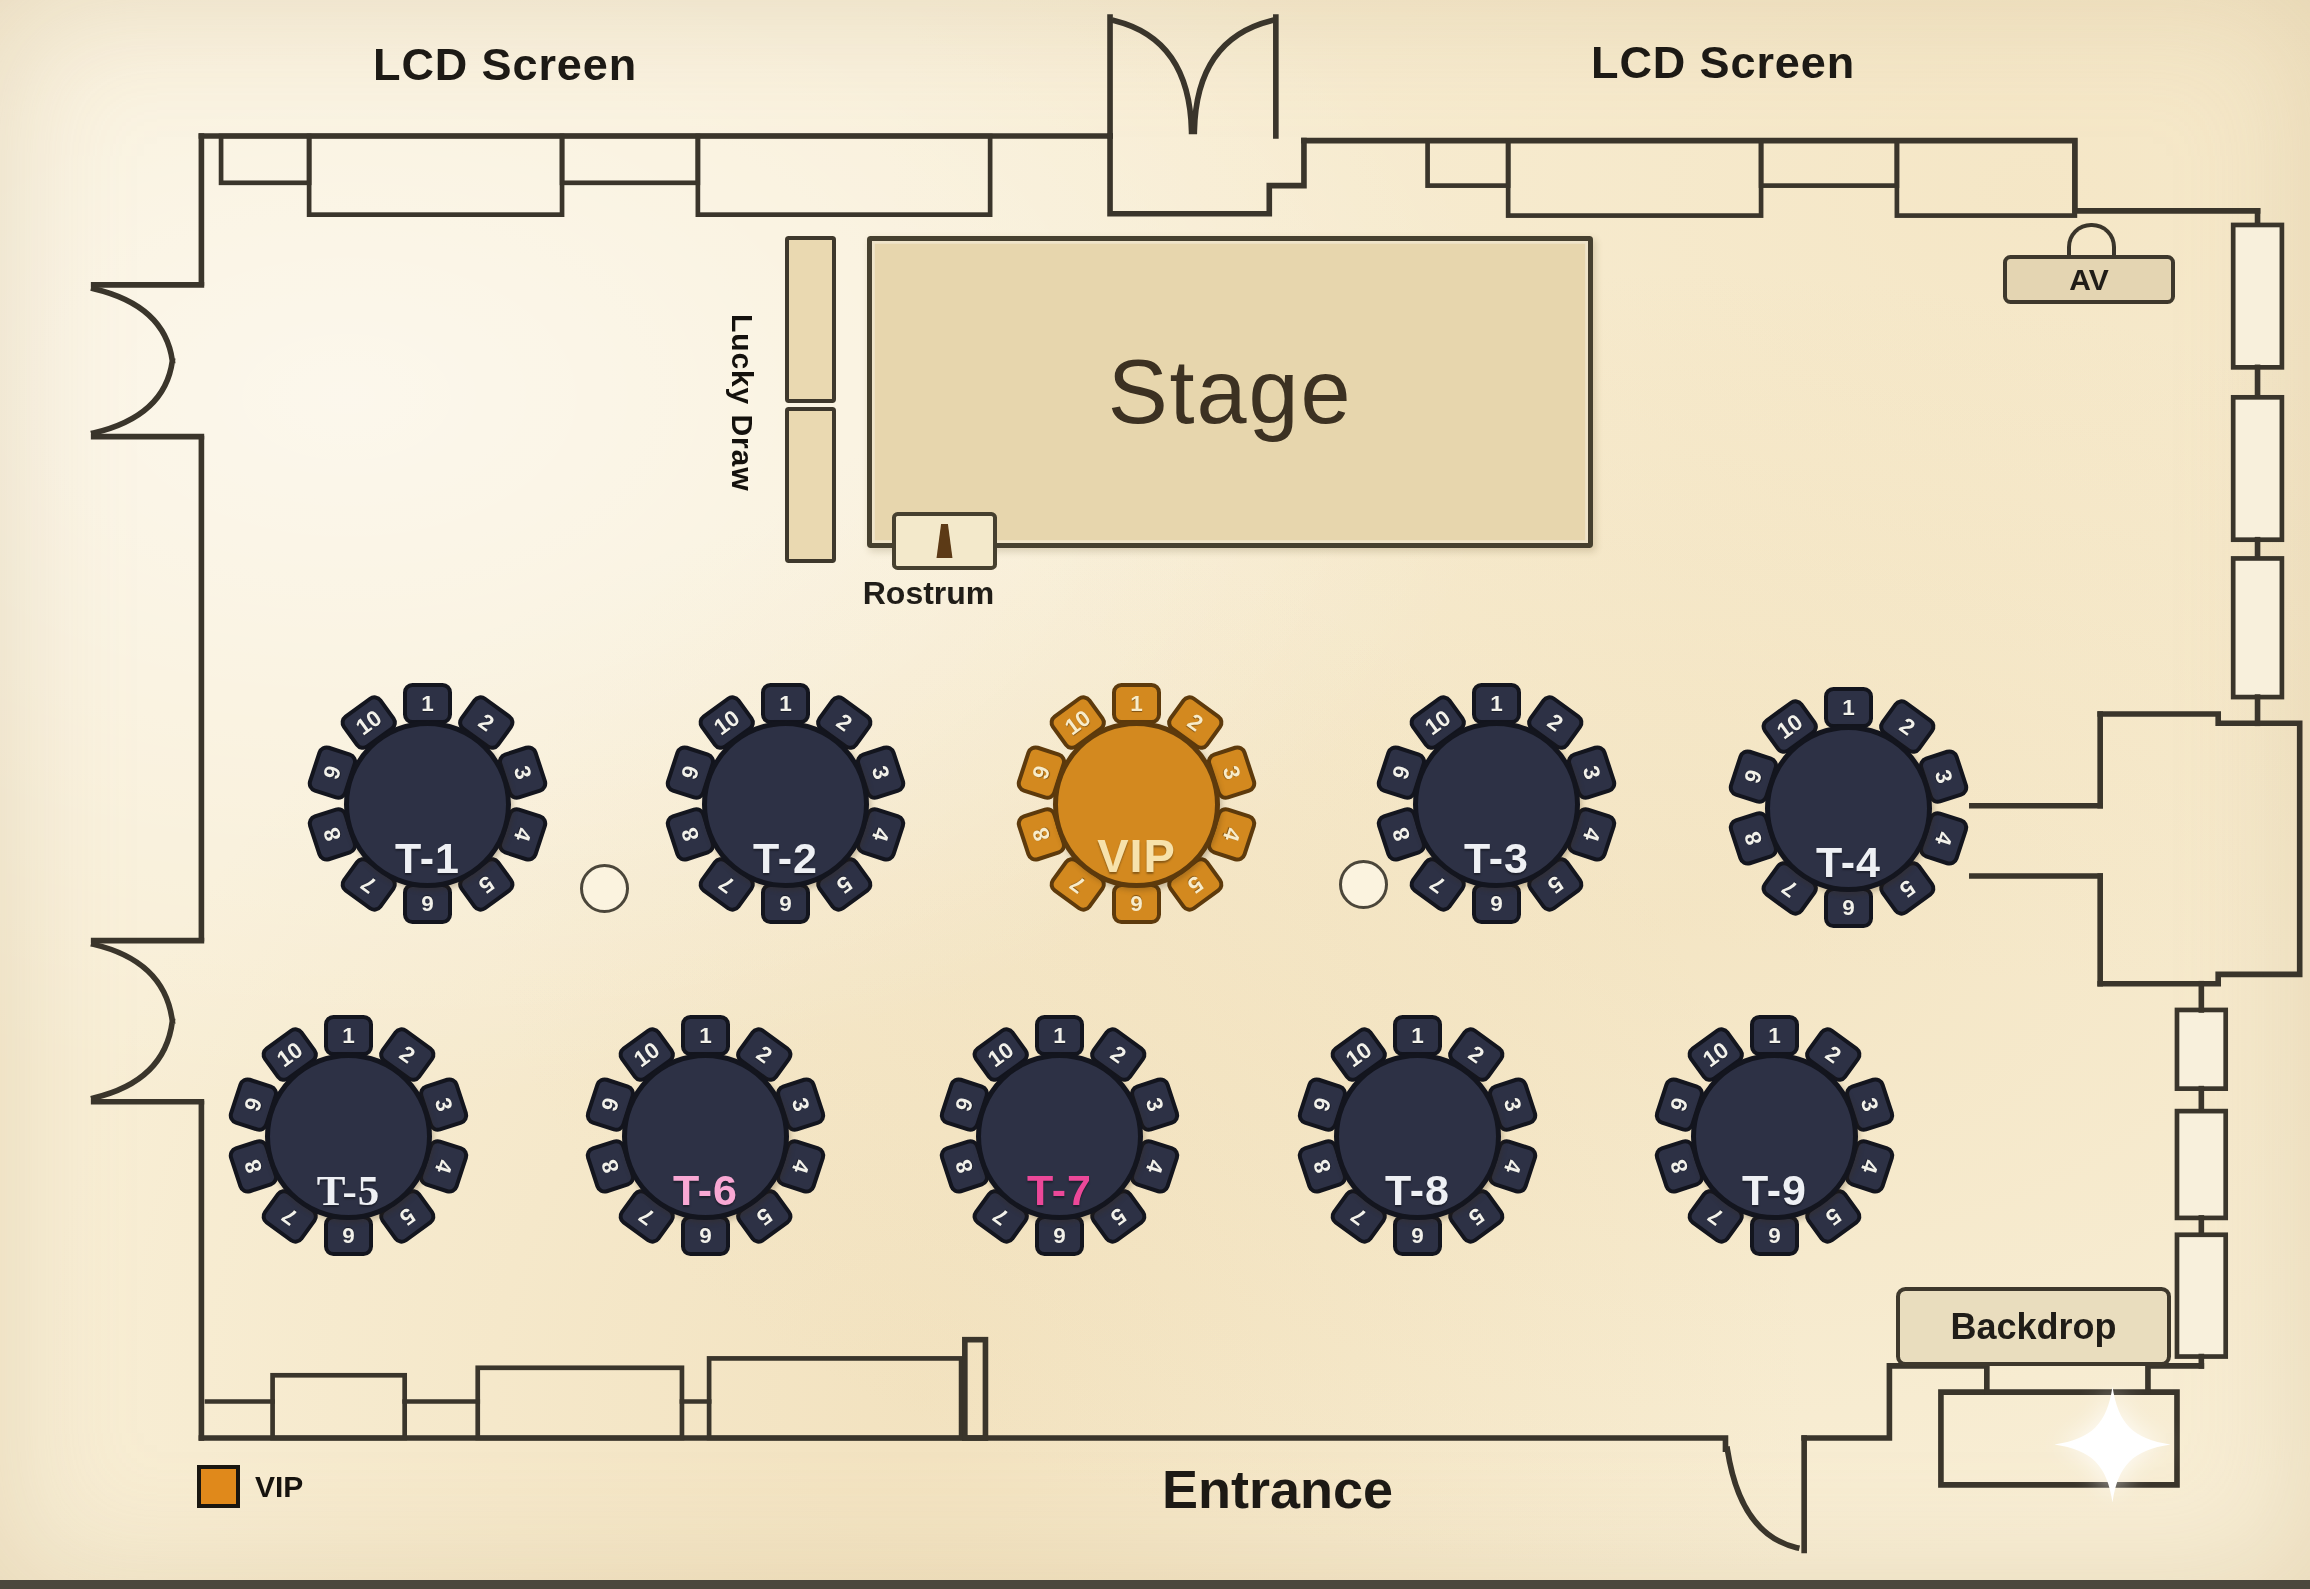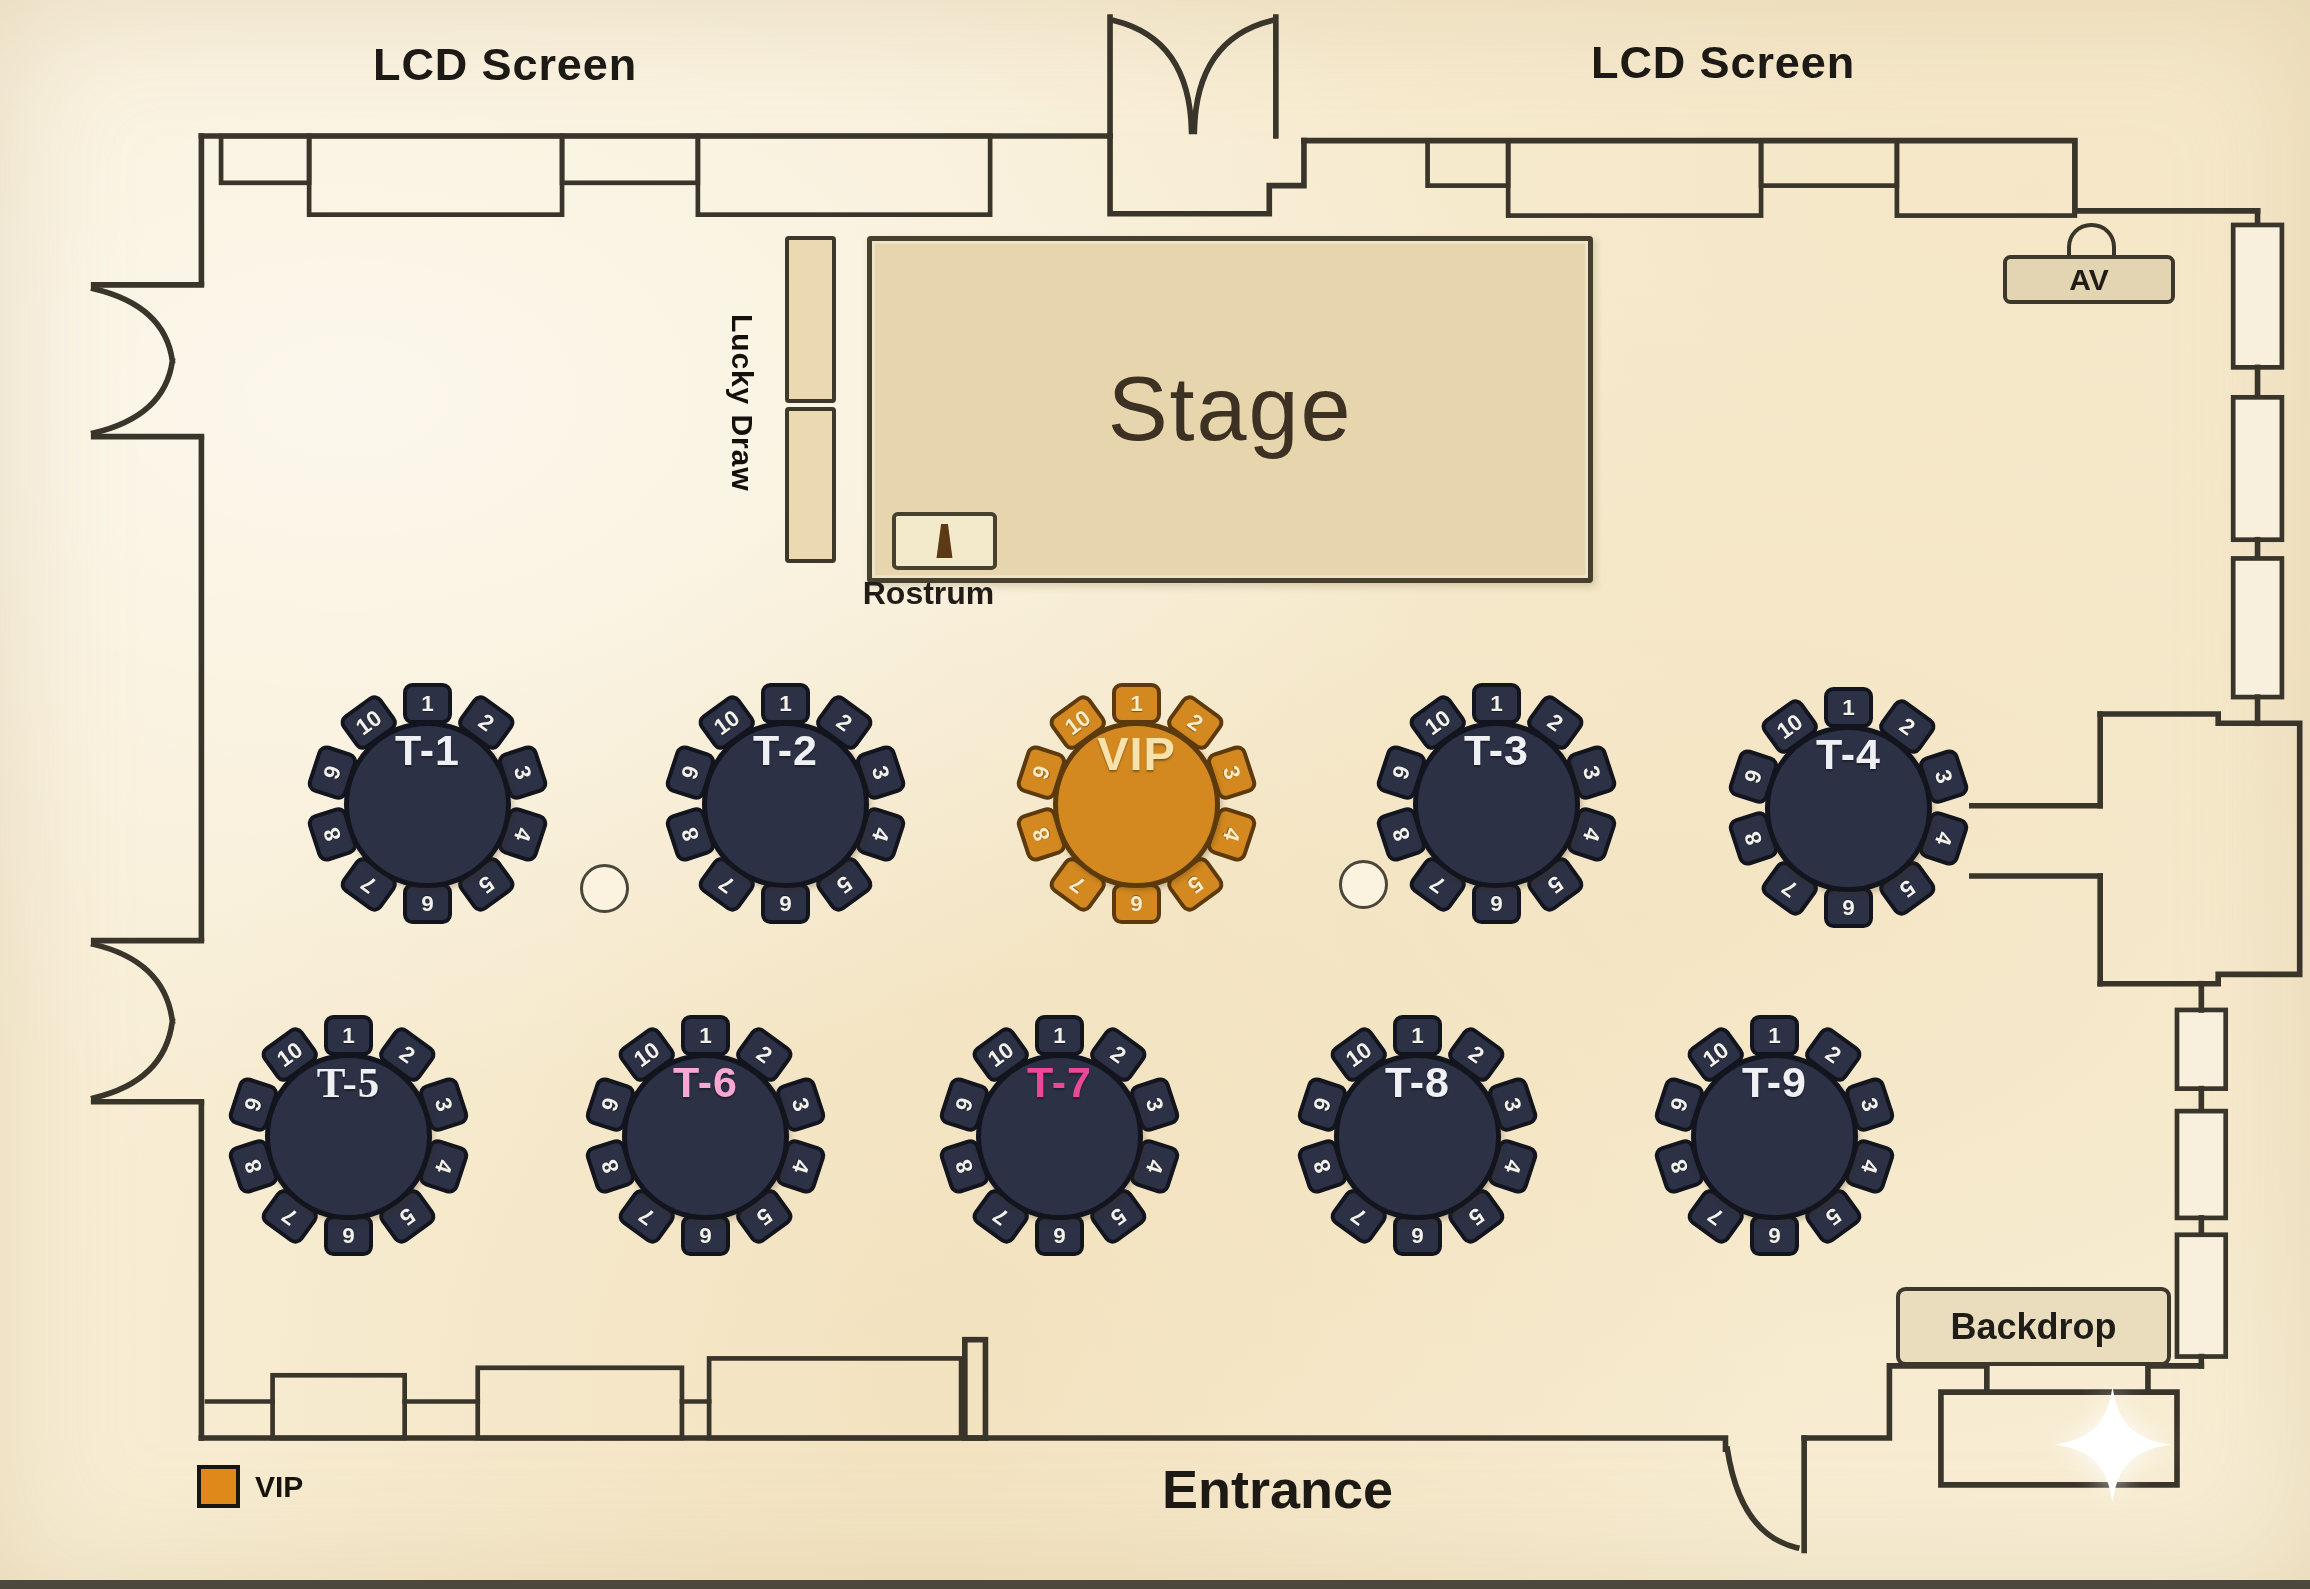--- a/index.html
+++ b/index.html
@@ -15,21 +15,21 @@
       radial-gradient(ellipse at 88% 12%, rgba(236,211,160,0.28), transparent 40%),
       #f8eed5;
     box-shadow: inset 0 0 131px rgba(188,158,108,0.28);
     color:#201d18;
   }
   .abs{position:absolute;}
   svg.layer{position:absolute;left:0;top:0;}
   .big-label{font-weight:600;text-align:left;color:#1d1a15;}
   .lcd-label{font-size:45px;letter-spacing:0.9px;}
   .stage{
-    left:867px;top:236px;width:726px;height:347px;
+    left:867px;top:236px;width:726px;height:312px;
     background:#e7d6ad;border:5.6px solid #46402f;border-radius:3.7px;
     box-shadow: inset 0 0 0 2.8px rgba(255,255,255,0.35), 2.8px 3.7px 7.5px rgba(90,70,30,0.18);
     display:flex;align-items:center;justify-content:center;
     font-size:90px;color:#3c3122;letter-spacing:1.9px;
     box-sizing:border-box;
   }
   .lucky-rect{
     width:51px;background:#ead9b1;border:4.7px solid #3e382c;border-radius:3.7px;box-sizing:border-box;
   }
   .lucky-label{
@@ -62,21 +62,21 @@
   .entrance-label{left:1162px;top:1458px;width:572px;font-size:54px;}
   .pillar{
     width:49px;height:49px;border-radius:50%;
     background:#fbf3df;border:3.7px solid #4b463a;box-sizing:border-box;
   }
   
   .table-slot{position:absolute;width:0;height:0;}
   .table-circle{
     position:absolute;left:-83px;top:-83px;width:167px;height:167px;
     border:5.6px solid;border-radius:50%;box-sizing:border-box;
-    display:flex;align-items:flex-start;justify-content:center;z-index:2;
+    display:flex;align-items:flex-end;justify-content:center;z-index:2;
     box-shadow:1.9px 2.8px 5.6px rgba(60,45,20,0.25);
   }
   .table-label{font-size:43px;font-weight:700;letter-spacing:0.9px;text-shadow:0 1.9px 1.9px rgba(0,0,0,0.35);}
   .table-label.vip{font-size:47px;}
   .seat{
     position:absolute;left:-24px;top:-20.6px;width:49px;height:41px;
     border:4.7px solid;border-radius:9.4px;box-sizing:border-box;
     display:flex;align-items:center;justify-content:center;
     font-size:22.5px;font-weight:700;z-index:1;
     text-shadow:0 0.9px 0.9px rgba(0,0,0,0.4);

